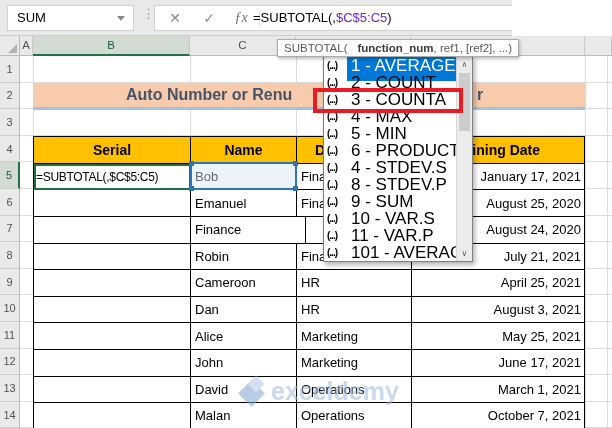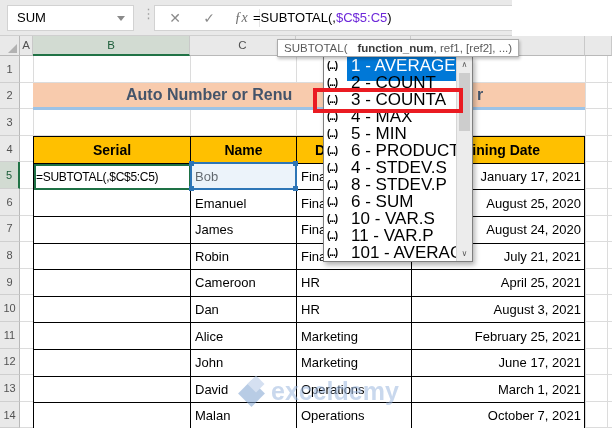--- a/index.html
+++ b/index.html
@@ -200,21 +200,20 @@
           <div class="t-cell w-date c-date">January 17, 2021</div>
         </div>
         <div class="t-row">
           <div class="t-cell w-serial c-serial"></div>
           <div class="t-cell w-name c-name">Emanuel</div>
           <div class="t-cell w-dept c-dept">Finance</div>
           <div class="t-cell w-date c-date">August 25, 2020</div>
         </div>
         <div class="t-row">
           <div class="t-cell w-serial c-serial"></div>
-          <div class="t-cell w-name c-name">James</div>
           <div class="t-cell w-dept c-dept">Finance</div>
           <div class="t-cell w-date c-date">August 24, 2020</div>
         </div>
         <div class="t-row">
           <div class="t-cell w-serial c-serial"></div>
           <div class="t-cell w-name c-name">Robin</div>
           <div class="t-cell w-dept c-dept">Finance</div>
           <div class="t-cell w-date c-date">July 21, 2021</div>
         </div>
         <div class="t-row">
@@ -226,21 +225,21 @@
         <div class="t-row">
           <div class="t-cell w-serial c-serial"></div>
           <div class="t-cell w-name c-name">Dan</div>
           <div class="t-cell w-dept c-dept">HR</div>
           <div class="t-cell w-date c-date">August 3, 2021</div>
         </div>
         <div class="t-row">
           <div class="t-cell w-serial c-serial"></div>
           <div class="t-cell w-name c-name">Alice</div>
           <div class="t-cell w-dept c-dept">Marketing</div>
-          <div class="t-cell w-date c-date">February 25, 2021</div>
+          <div class="t-cell w-date c-date">May 25, 2021</div>
         </div>
         <div class="t-row">
           <div class="t-cell w-serial c-serial"></div>
           <div class="t-cell w-name c-name">John</div>
           <div class="t-cell w-dept c-dept">Marketing</div>
           <div class="t-cell w-date c-date">June 17, 2021</div>
         </div>
         <div class="t-row">
           <div class="t-cell w-serial c-serial"></div>
           <div class="t-cell w-name c-name">David</div>
@@ -302,21 +301,21 @@
         <div class="dd-item">
           <span class="dd-icon">(...)</span>
           <span class="dd-label">4 - STDEV.S</span>
         </div>
         <div class="dd-item">
           <span class="dd-icon">(...)</span>
           <span class="dd-label">8 - STDEV.P</span>
         </div>
         <div class="dd-item">
           <span class="dd-icon">(...)</span>
-          <span class="dd-label">6 - SUM</span>
+          <span class="dd-label">9 - SUM</span>
         </div>
         <div class="dd-item">
           <span class="dd-icon">(...)</span>
           <span class="dd-label">10 - VAR.S</span>
         </div>
         <div class="dd-item">
           <span class="dd-icon">(...)</span>
           <span class="dd-label">11 - VAR.P</span>
         </div>
         <div class="dd-item">

